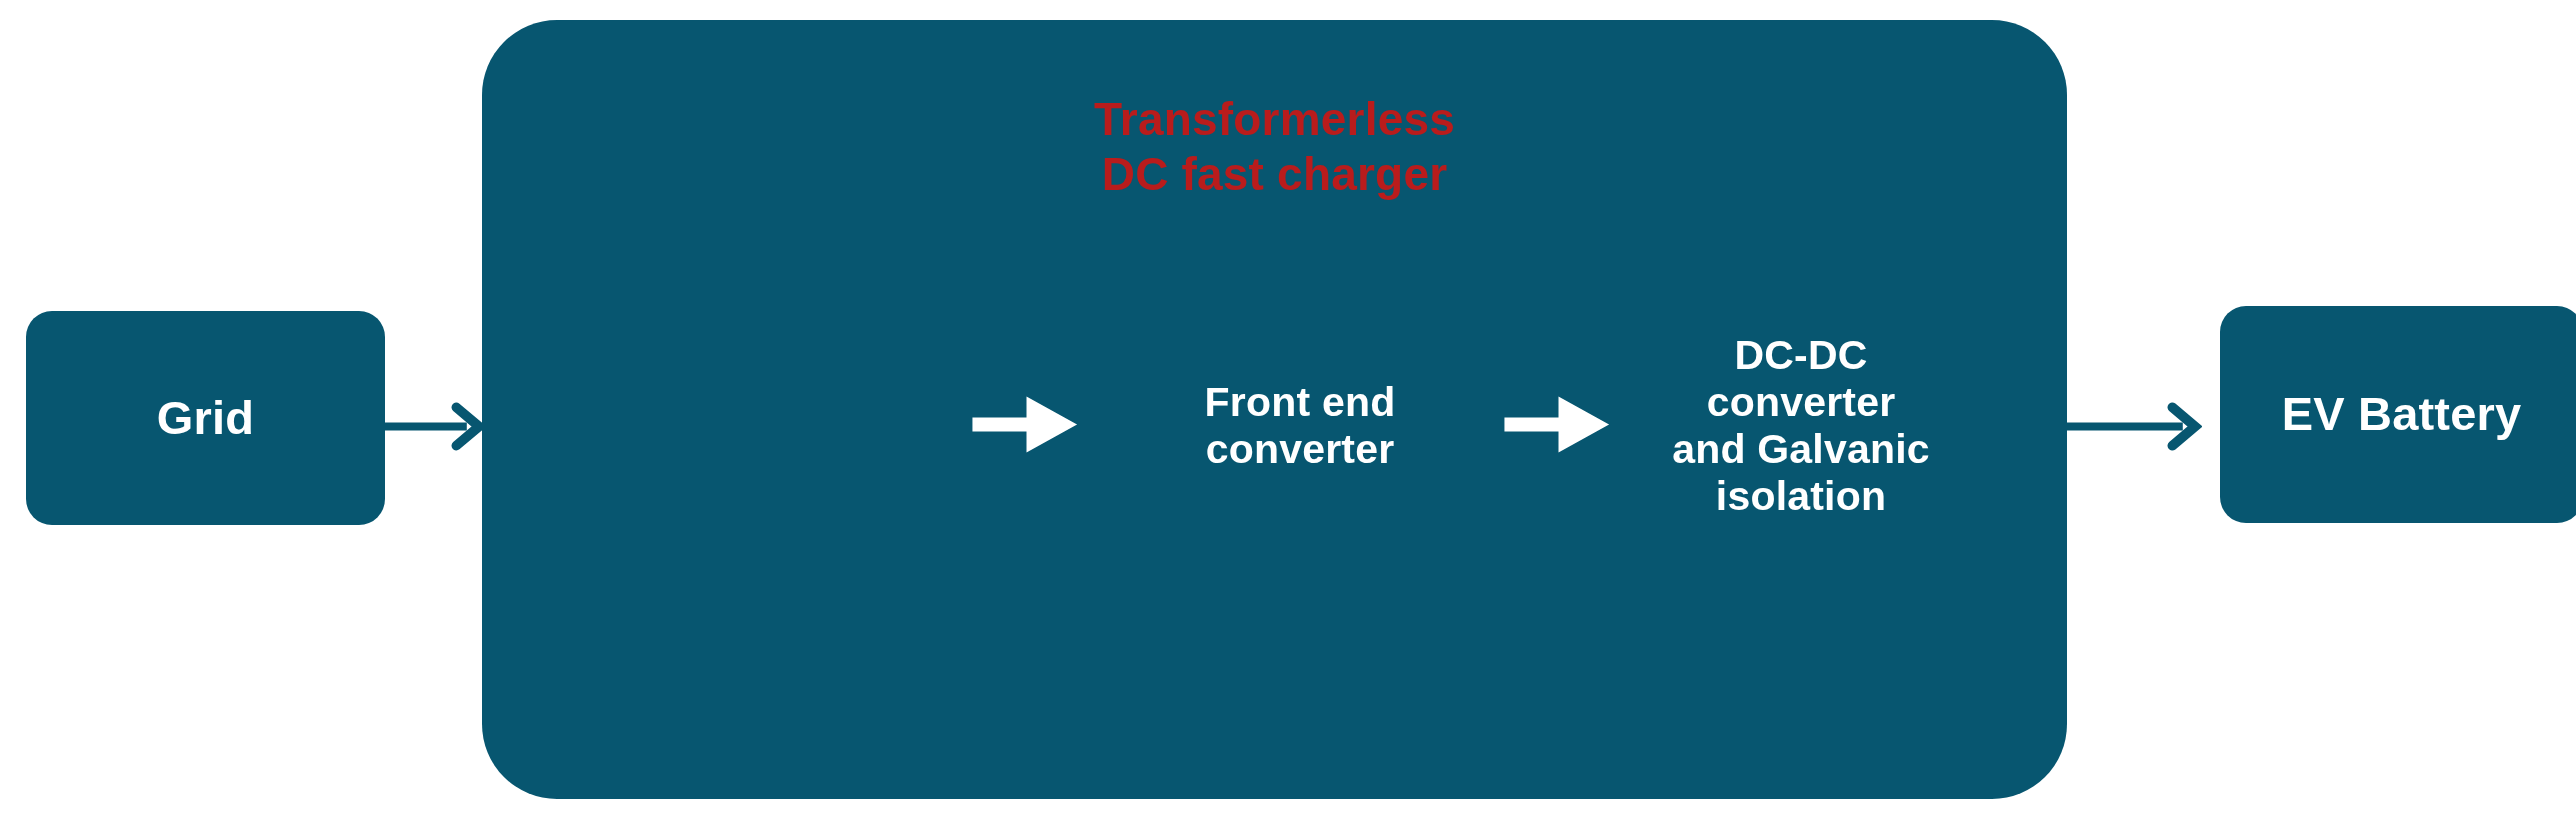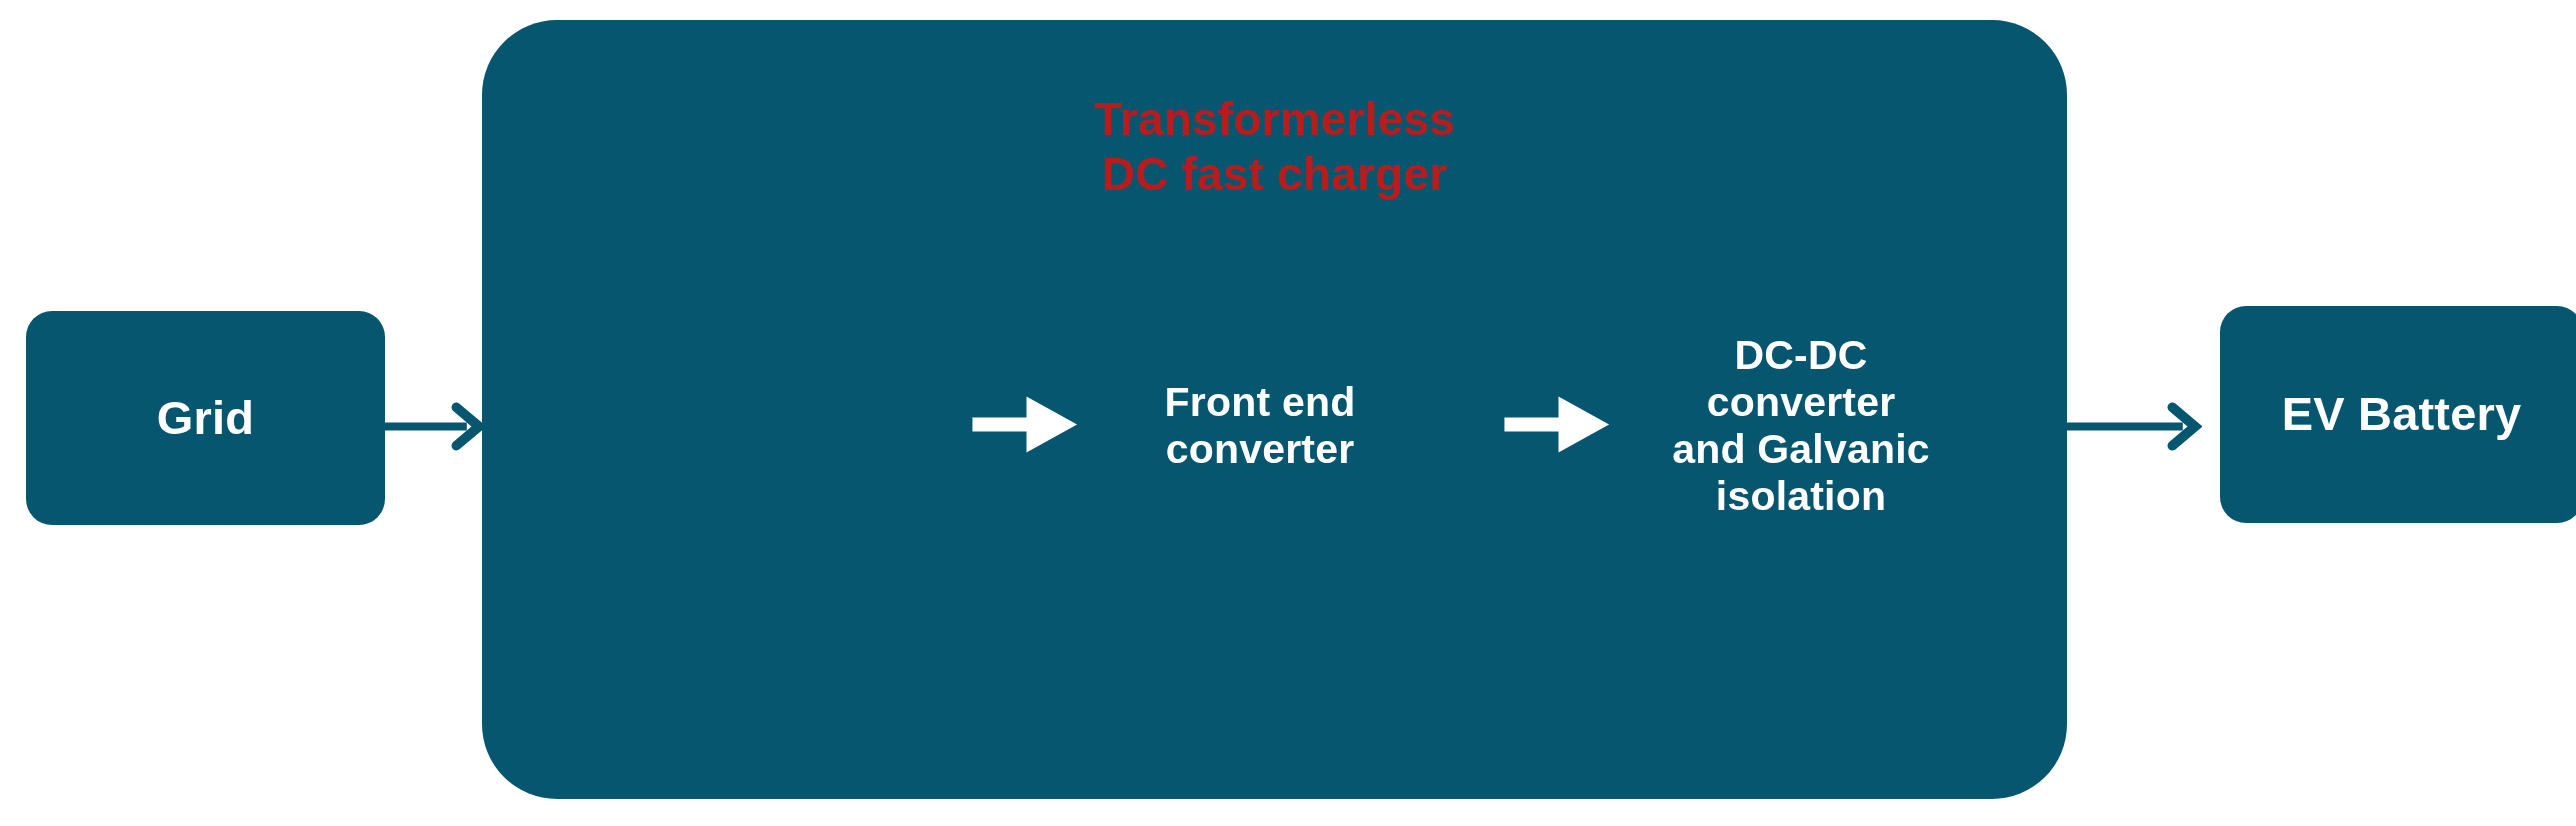--- a/index.html
+++ b/index.html
@@ -86,21 +86,21 @@
     color: #ffffff;
     font-size: 41px;
     font-weight: bold;
     text-align: center;
     line-height: 1.15;
     white-space: pre-line;
     transform: translateY(-50%);
     letter-spacing: 0.2px;
   }
   #stage-filter    { left: 502px;  top: 426px; width: 431px; }
-  #stage-frontend  { left: 1072px; top: 426px; width: 376px; }
+  #stage-frontend  { left: 1112px; top: 426px; width: 376px; }
   #stage-dcdc      { left: 1617px; top: 426px; width: 368px; }
 
   
   .inner-arrow {
     position: absolute;
     transform: translateY(-50%);
   }
   #inner-arrow-1 { left: 972px; top: 426px; }
   #inner-arrow-2 { left: 1504px; top: 426px; }
 

